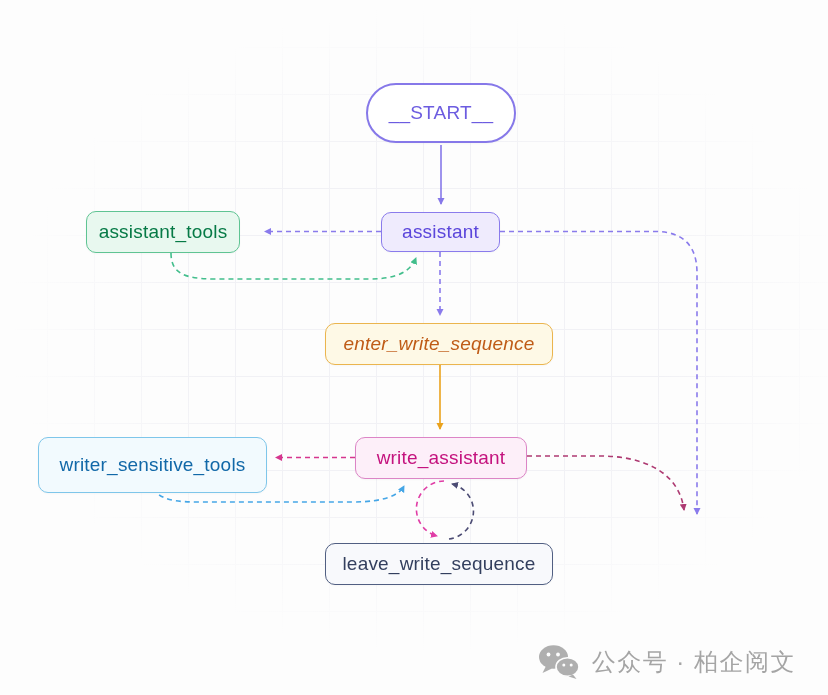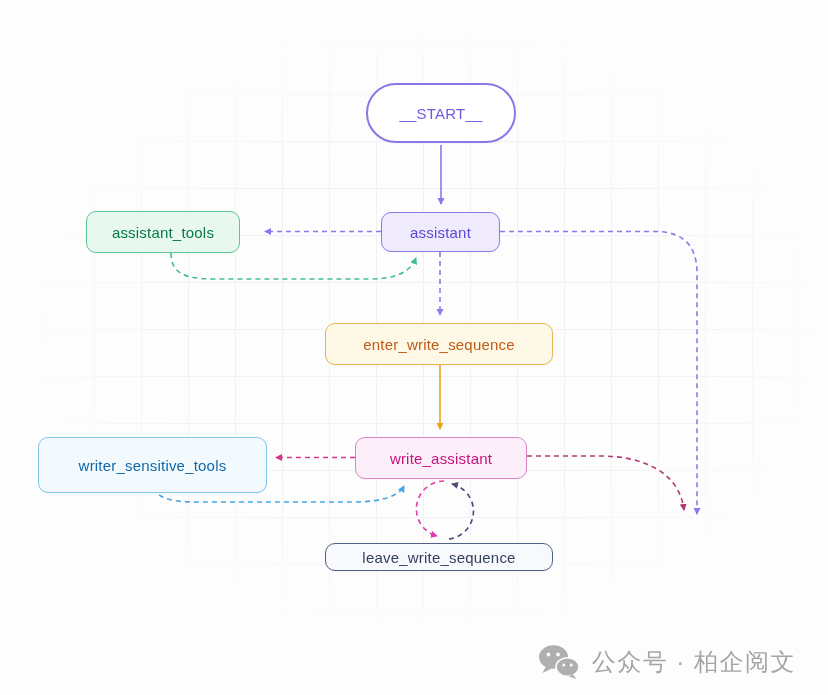--- a/index.html
+++ b/index.html
@@ -12,31 +12,31 @@
       linear-gradient(to right,#F1F1F5 1px,transparent 1px),
       linear-gradient(to bottom,#F1F1F5 1px,transparent 1px);
     background-size:auto,47px 47px,47px 47px;
   }
   svg.edge-layer{position:absolute;left:0;top:0;width:828px;height:695px;}
   .edge{fill:none;stroke-width:1.6px;}
   .dashed{stroke-dasharray:5 4;}
   .node{
     position:absolute;display:flex;align-items:center;justify-content:center;
     border:1.6px solid #999;border-radius:10px;box-sizing:border-box;
-    font-size:15px;font-weight:500;letter-spacing:.2px;background:#fff;
+    font-size:19px;font-weight:500;letter-spacing:.2px;background:#fff;
     box-shadow:0 1px 2px rgba(0,0,0,0.03);
   }
   .stadium{border-radius:999px;border-width:2px;}
   .n-start{left:366px;top:83px;width:150px;height:60px;}
   .n-assistant{left:381px;top:212px;width:119px;height:40px;}
   .n-assistant-tools{left:86px;top:211px;width:154px;height:42px;}
   .n-enter{left:325px;top:323px;width:228px;height:42px;}
   .n-write{left:355px;top:437px;width:172px;height:42px;}
   .n-writer-tools{left:38px;top:437px;width:229px;height:56px;}
-  .n-leave{left:325px;top:543px;width:228px;height:28px;}
+  .n-leave{left:325px;top:543px;width:228px;height:42px;}
   .n-end{left:632px;top:523px;width:131px;height:63px;}
   .watermark{
     position:absolute;right:32px;bottom:15px;display:flex;align-items:center;gap:12px;
     color:#A5A5A5;font-size:24px;letter-spacing:1.5px;
   }
 </style>
 </head>
 <body>
 
 <div id="canvas">
@@ -87,21 +87,21 @@
     <path class="edge dashed" d="M355,457.5 H276" marker-end="url(#m6)" stroke="#D6368E"></path>
     <path class="edge dashed" d="M152,479 C152,497 167,502 197,502 H352 C385,502 399,495 404,486" marker-end="url(#m7)" stroke="#45A6E6"></path>
     <path class="edge dashed" d="M444,481 A28,28 0 0 0 437,536" marker-end="url(#m8)" stroke="#E03DA6"></path>
     <path class="edge dashed" d="M449,539 A28,28 0 0 0 452,484" marker-end="url(#m9)" stroke="#4C4C74"></path>
     <path class="edge dashed" d="M527,456 H600 C642,456 679,471 684,510" marker-end="url(#m10)" stroke="#AE3A72"></path>
   </svg>
 
   <div class="node stadium n-start" style="border-color: rgb(134, 120, 233); background: rgb(255, 255, 255); color: rgb(108, 92, 224);">__START__</div>
   <div class="node n-assistant" style="border-color: rgb(138, 123, 236); background: rgb(239, 235, 253); color: rgb(91, 70, 219);">assistant</div>
   <div class="node n-assistant-tools" style="border-color: rgb(95, 196, 147); background: rgb(232, 248, 239); color: rgb(6, 122, 70);">assistant_tools</div>
-  <div class="node n-enter" style="border-color: rgb(235, 181, 78); background: rgb(254, 249, 230); color: rgb(191, 91, 22);">enter_write_sequence</div>
+  <div class="node n-enter" style="border-color: rgb(235, 181, 78); background: rgb(254, 249, 230); color: rgb(191, 91, 22); font-style: italic;">enter_write_sequence</div>
   <div class="node n-write" style="border-color: rgb(220, 133, 198); background: rgb(253, 239, 249); color: rgb(196, 19, 126);">write_assistant</div>
   <div class="node n-writer-tools" style="border-color: rgb(126, 198, 234); background: rgb(242, 250, 254); color: rgb(17, 104, 168);">writer_sensitive_tools</div>
   <div class="node n-leave" style="border-color: rgb(81, 95, 130); background: rgb(248, 249, 252); color: rgb(51, 63, 94);">leave_write_sequence</div>
 
   <div class="watermark">
     <svg width="42" height="36" viewBox="0 0 42 36" xmlns="http://www.w3.org/2000/svg">
       <ellipse cx="15.5" cy="13" rx="14.5" ry="11.8" fill="#AFAFAF"></ellipse>
       <path d="M8,22 L4.5,29 L14,24.5 Z" fill="#AFAFAF"></path>
       <circle cx="10.5" cy="10.5" r="1.9" fill="#FDFDFD"></circle>
       <circle cx="20" cy="10.5" r="1.9" fill="#FDFDFD"></circle>

